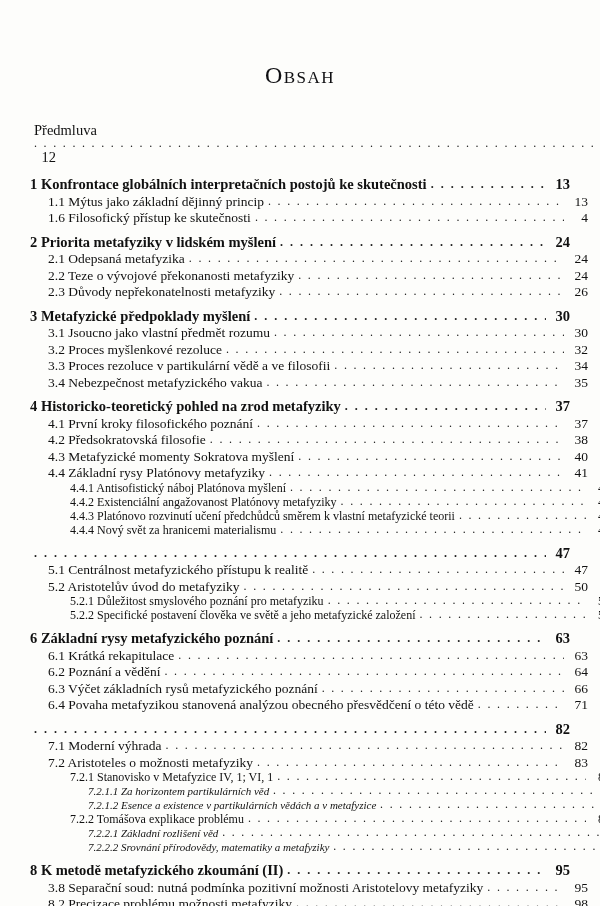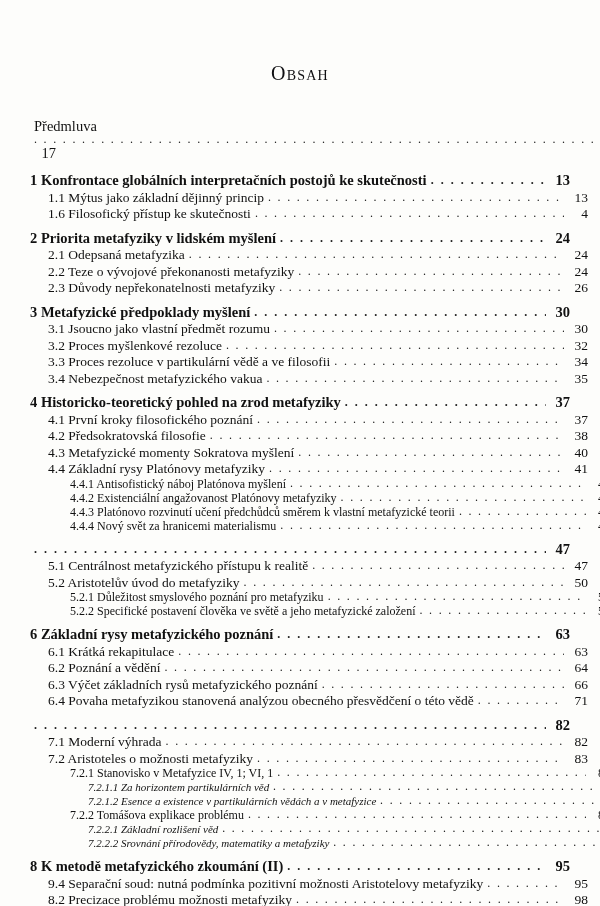--- a/index.html
+++ b/index.html
@@ -19,21 +19,21 @@
     position: absolute;
     left: 0; top: 0;
     width: 600px;
     height: 906px;
     background: #fdfdfb;
   }
   .title {
     text-align: center;
     font-variant: small-caps;
     letter-spacing: 0.06em;
-    font-size: 20px;
+    font-size: 24px;
     margin-top: 62px;
     margin-bottom: 34px;
     color: #0f0f12;
   }
   .toc {
     margin: 0 auto;
     width: 540px;
   }
   .row {
     display: flex;
@@ -99,21 +99,21 @@
 <body>
 
 <div class="page">
 
   <div class="title">Obsah</div>
 
   <div class="toc">
       <div class="row lvl-front">
         <span class="label">Předmluva</span>
         <span class="leader">. . . . . . . . . . . . . . . . . . . . . . . . . . . . . . . . . . . . . . . . . . . . . . . . . . . . . . . . . . . . . . . . . . . . . . . . . . . . . . . . . . . . . . . . . </span>
-        <span class="page-num">17</span>
+        <span class="page-num">12</span>
       </div>
       <div class="row lvl-1">
         <span class="label">1 Konfrontace globálních interpretačních postojů ke skutečnosti</span>
         <span class="leader">. . . . . . . . . . . . . . . . . . . . . . . . . . . . . . . . . . . . . . . . . . . . . . . . . . . . . . . . . . . . . . . . . . . . . . . . . . . . . . . . . . . . . . . . . </span>
         <span class="page-num">13</span>
       </div>
       <div class="row lvl-2">
         <span class="label">1.1 Mýtus jako základní dějinný princip</span>
         <span class="leader">. . . . . . . . . . . . . . . . . . . . . . . . . . . . . . . . . . . . . . . . . . . . . . . . . . . . . . . . . . . . . . . . . . . . . . . . . . . . . . . . . . . . . . . . . </span>
         <span class="page-num">13</span>
@@ -301,21 +301,21 @@
       <div class="row lvl-4">
         <span class="label">7.2.2.2 Srovnání přírodovědy, matematiky a metafyziky</span>
         <span class="leader">. . . . . . . . . . . . . . . . . . . . . . . . . . . . . . . . . . . . . . . . . . . . . . . . . . . . . . . . . . . . . . . . . . . . . . . . . . . . . . . . . . . . . . . . . </span>
       </div>
       <div class="row lvl-1">
         <span class="label">8 K metodě metafyzického zkoumání (II)</span>
         <span class="leader">. . . . . . . . . . . . . . . . . . . . . . . . . . . . . . . . . . . . . . . . . . . . . . . . . . . . . . . . . . . . . . . . . . . . . . . . . . . . . . . . . . . . . . . . . </span>
         <span class="page-num">95</span>
       </div>
       <div class="row lvl-2">
-        <span class="label">9.4 Separační soud: nutná podmínka pozitivní možnosti Aristotelovy metafyziky</span>
+        <span class="label">3.8 Separační soud: nutná podmínka pozitivní možnosti Aristotelovy metafyziky</span>
         <span class="leader">. . . . . . . . . . . . . . . . . . . . . . . . . . . . . . . . . . . . . . . . . . . . . . . . . . . . . . . . . . . . . . . . . . . . . . . . . . . . . . . . . . . . . . . . . </span>
         <span class="page-num">95</span>
       </div>
       <div class="row lvl-2">
         <span class="label">8.2 Precizace problému možnosti metafyziky</span>
         <span class="leader">. . . . . . . . . . . . . . . . . . . . . . . . . . . . . . . . . . . . . . . . . . . . . . . . . . . . . . . . . . . . . . . . . . . . . . . . . . . . . . . . . . . . . . . . . </span>
         <span class="page-num">98</span>
       </div>
     </div>
 

